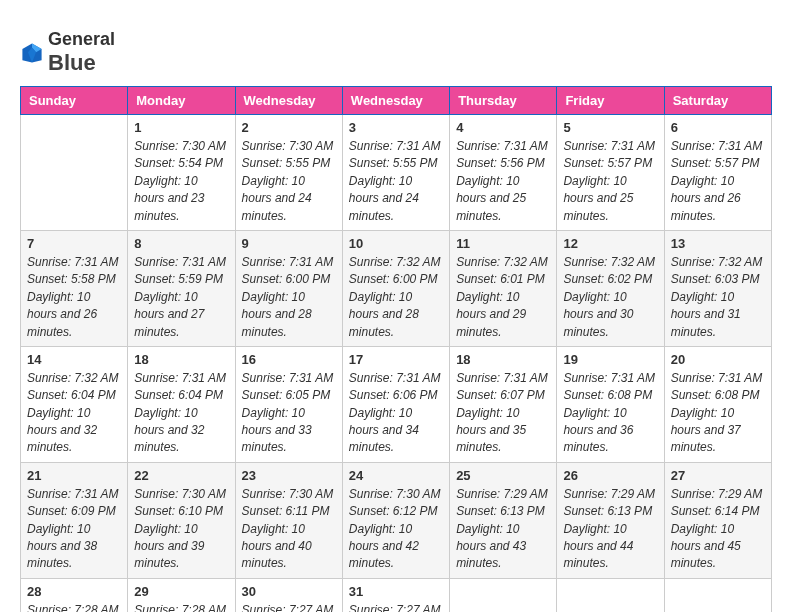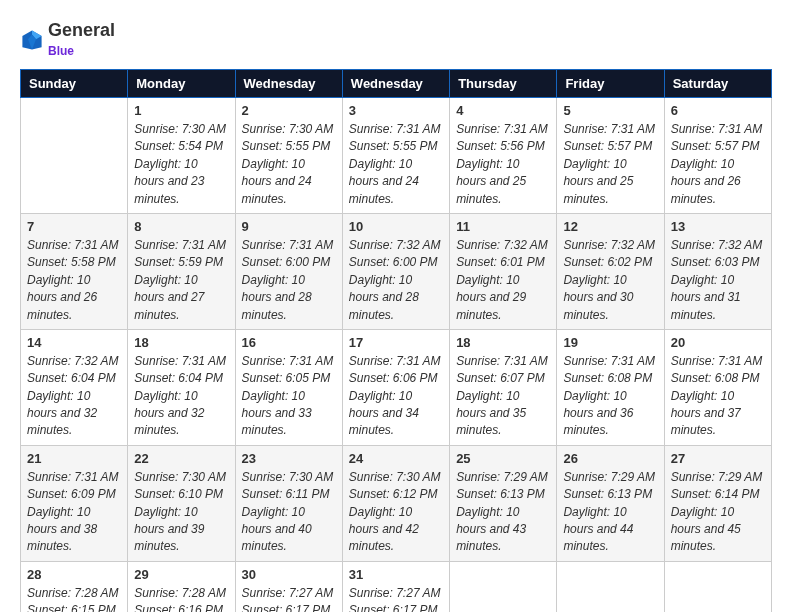--- a/index.html
+++ b/index.html
@@ -8,35 +8,36 @@
       background: #fff;
       width: 792px;
       min-height: 612px;
       padding: 20px;
     }
     .header-section {
       display: flex;
       justify-content: space-between;
       align-items: flex-start;
       margin-bottom: 10px;
+      margin-top: 9px;
     }
     .logo {
       display: flex;
       align-items: center;
       gap: 4px;
     }
     .logo-text-general {
       font-size: 18px;
       font-weight: bold;
       color: #333;
     }
     .logo-text-blue {
-      font-size: 12px;
+      font-size: 22px;
       font-weight: bold;
-      color: #6d28d9;
+      color: #404040;
       text-align: center;
     }
     .logo-icon {
       width: 24px;
       height: 24px;
     }
     .title-section {
       text-align: right;
     }
     .month-title {
@@ -47,21 +48,21 @@
     .location-title {
       font-size: 16px;
       color: #555;
     }
     .calendar {
       width: 100%;
       border-collapse: collapse;
       border: 1px solid #ccc;
     }
     .calendar th {
-      background-color: #0f172a;
+      background-color: #ec4899;
       color: #fff;
       font-size: 13px;
       font-weight: bold;
       text-align: left;
       padding: 6px 8px;
       border: 1px solid #1565c0;
     }
     .calendar td {
       vertical-align: top;
       border: 1px solid #ccc;

